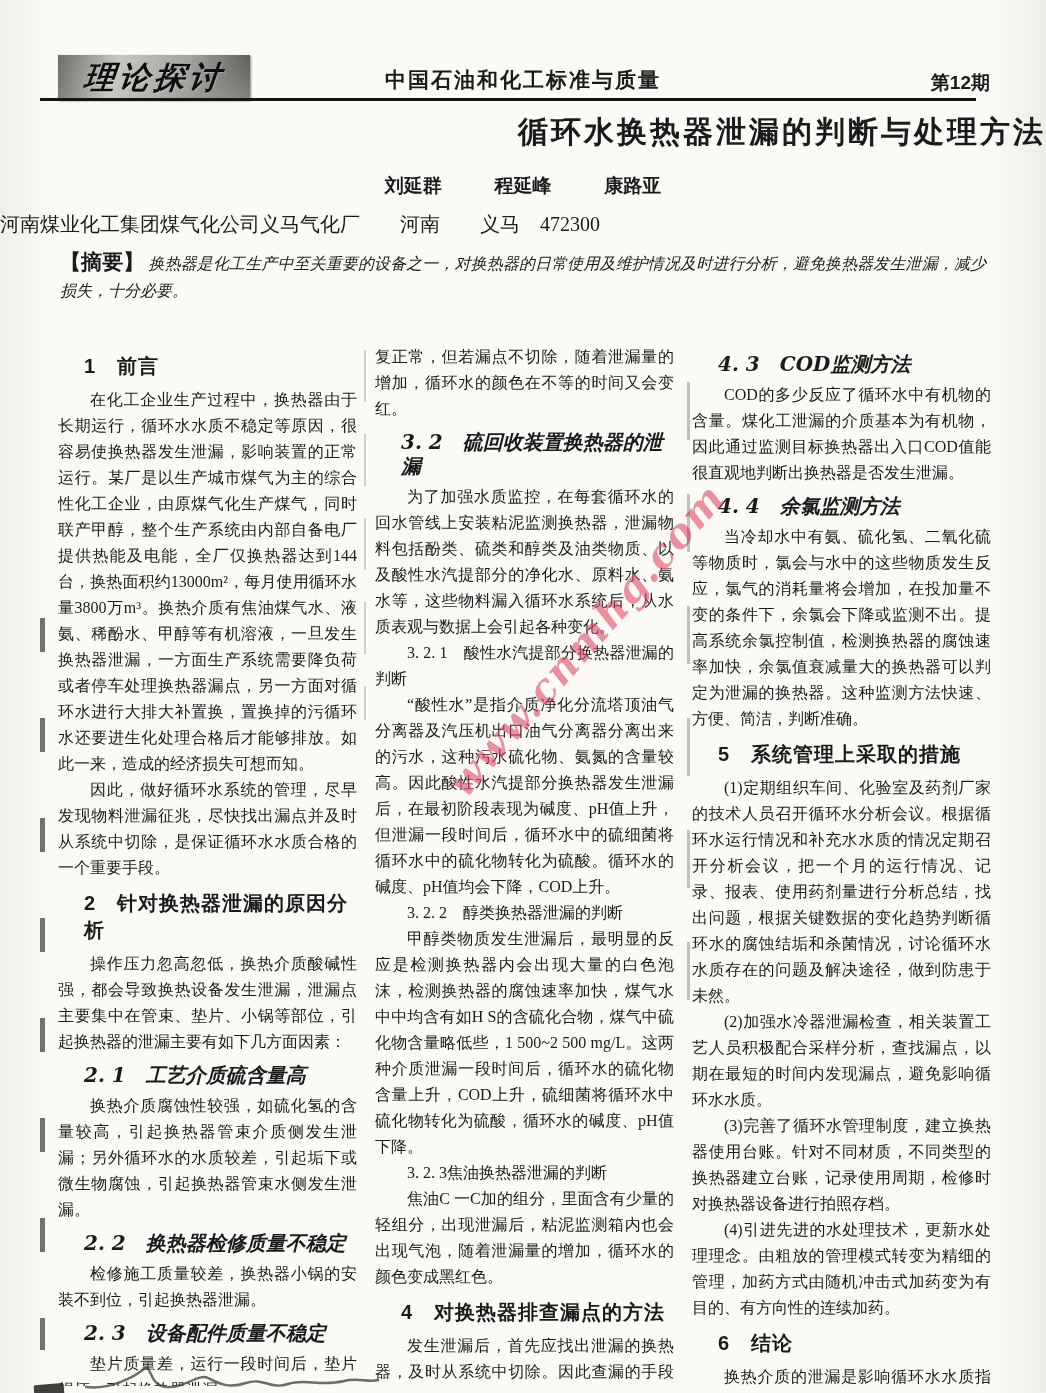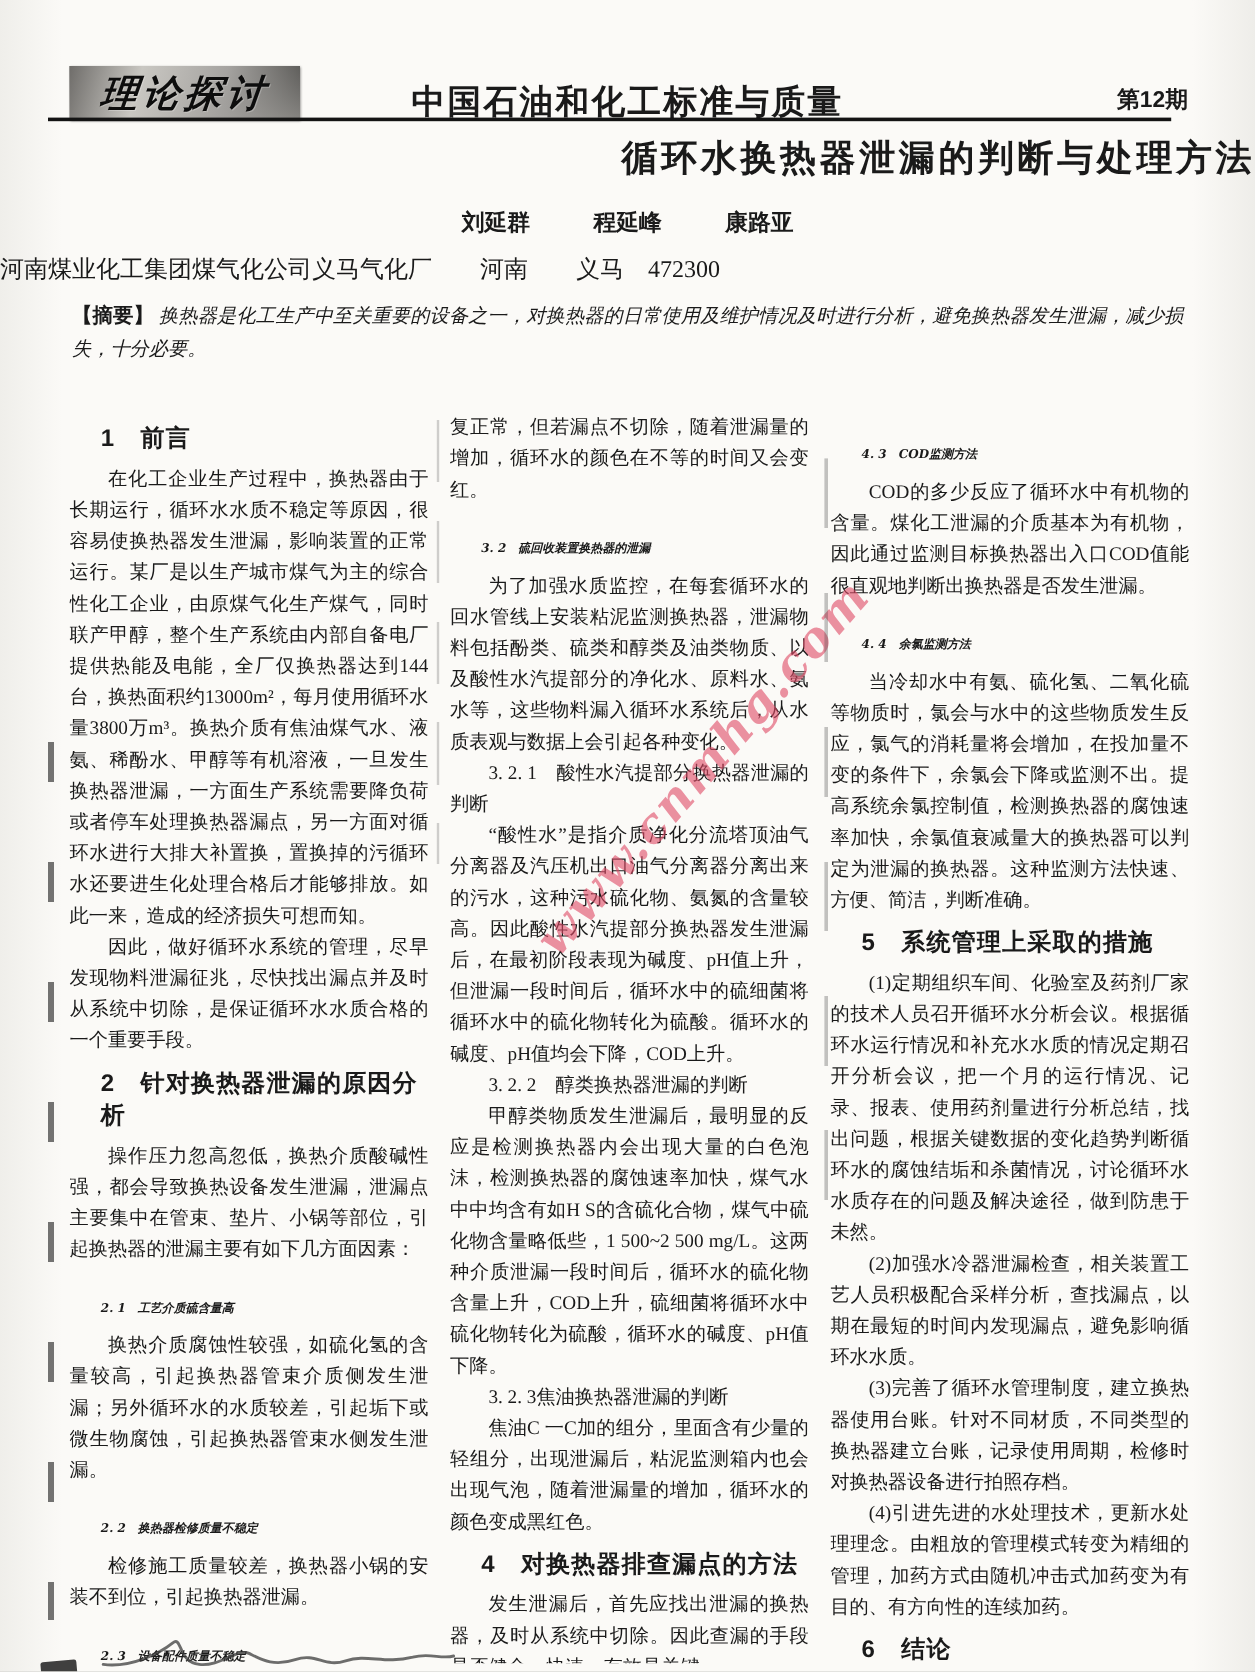--- a/index.html
+++ b/index.html
@@ -15,57 +15,57 @@
     display:flex; align-items:center; justify-content:center;
     box-shadow:1px 1px 2px rgba(0,0,0,.45);
   }
   .badge span {
     font-family:"DejaVu Serif", serif; font-style:italic; font-weight:bold;
     font-size:31px; letter-spacing:4px; color:#0d0d0d; transform:skewX(-6deg);
     text-shadow:1px 1px 0 rgba(255,255,255,.25);
   }
   .journal-title {
     position:absolute; left:0; right:0; top:66px; text-align:center;
-    font-family:Liberation Sans, sans-serif; font-weight:bold; font-size:28px; letter-spacing:2px;
+    font-family:Liberation Sans, sans-serif; font-weight:bold; font-size:21px; letter-spacing:2px;
   }
   .issue {
     position:absolute; right:56px; top:70px;
     font-family:"Liberation Sans", sans-serif; font-weight:bold; font-size:19px;
   }
   .rule { position:absolute; left:40px; top:98px; width:936px; height:3px; background:#141414; }
   
   .art-title {
     position:absolute; left:0; right:0; top:112px; text-align:right;
     font-family:Liberation Serif, serif; font-weight:bold; font-size:30px; letter-spacing:3px;
   }
   .authors { position:absolute; left:0; right:0; top:173px; text-align:center; font-size:19px; font-weight:bold; }
   .authors span { margin:0 24px; }
   .affiliation { position:absolute; left:0; right:0; top:211px; text-align:left; font-size:20px; }
   .abstract {
     position:absolute; left:60px; top:249px; width:926px;
     font-size:16px; line-height:27px; text-align:justify; word-break:break-all;
   }
   .abstract .lbl, .keywords .lbl {
-    font-family:Liberation Serif, serif; font-weight:bold; font-style:normal; font-size:17px;
+    font-family:Liberation Serif, serif; font-weight:bold; font-style:normal; font-size:21px;
   }
   .abstract .txt, .keywords .txt { font-style:italic; font-family:"DejaVu Serif", serif; }
   .keywords { position:absolute; left:60px; top:307px; width:926px; font-size:16px; }
   
   .cols { position:absolute; left:58px; top:344px; width:934px; height:1042px; display:flex; gap:18px; }
   .col {
     flex:0 0 299px; width:299px; overflow:hidden;
     font-size:16px; line-height:26px; text-align:justify; word-break:break-all;
   }
   .blk.h1 {
     font-family:"Liberation Sans", sans-serif; font-weight:bold; font-size:20px;
     line-height:27px; padding-left:26px; margin:9px 0 7px; text-align:left; letter-spacing:1px;
   }
   .blk.h2 {
     font-family:"DejaVu Serif", serif; font-style:italic; font-weight:bold;
-    font-size:10px; line-height:24px; padding-left:26px; margin:24px 0 6px; text-align:left;
+    font-size:20px; line-height:24px; padding-left:26px; margin:8px 0 6px; text-align:left;
   }
   .blk.h3 { text-indent:2em; }
   .blk.p  { text-indent:2em; }
   .blk.pc { text-indent:0; }
   
   .watermark {
     position:absolute; left:398px; top:642px; width:330px; text-align:center;
     transform:rotate(-49deg); font-family:"DejaVu Serif", serif; font-style:italic; font-weight:bold;
     font-size:40px; letter-spacing:2px; opacity:.6; pointer-events:none;
   }

